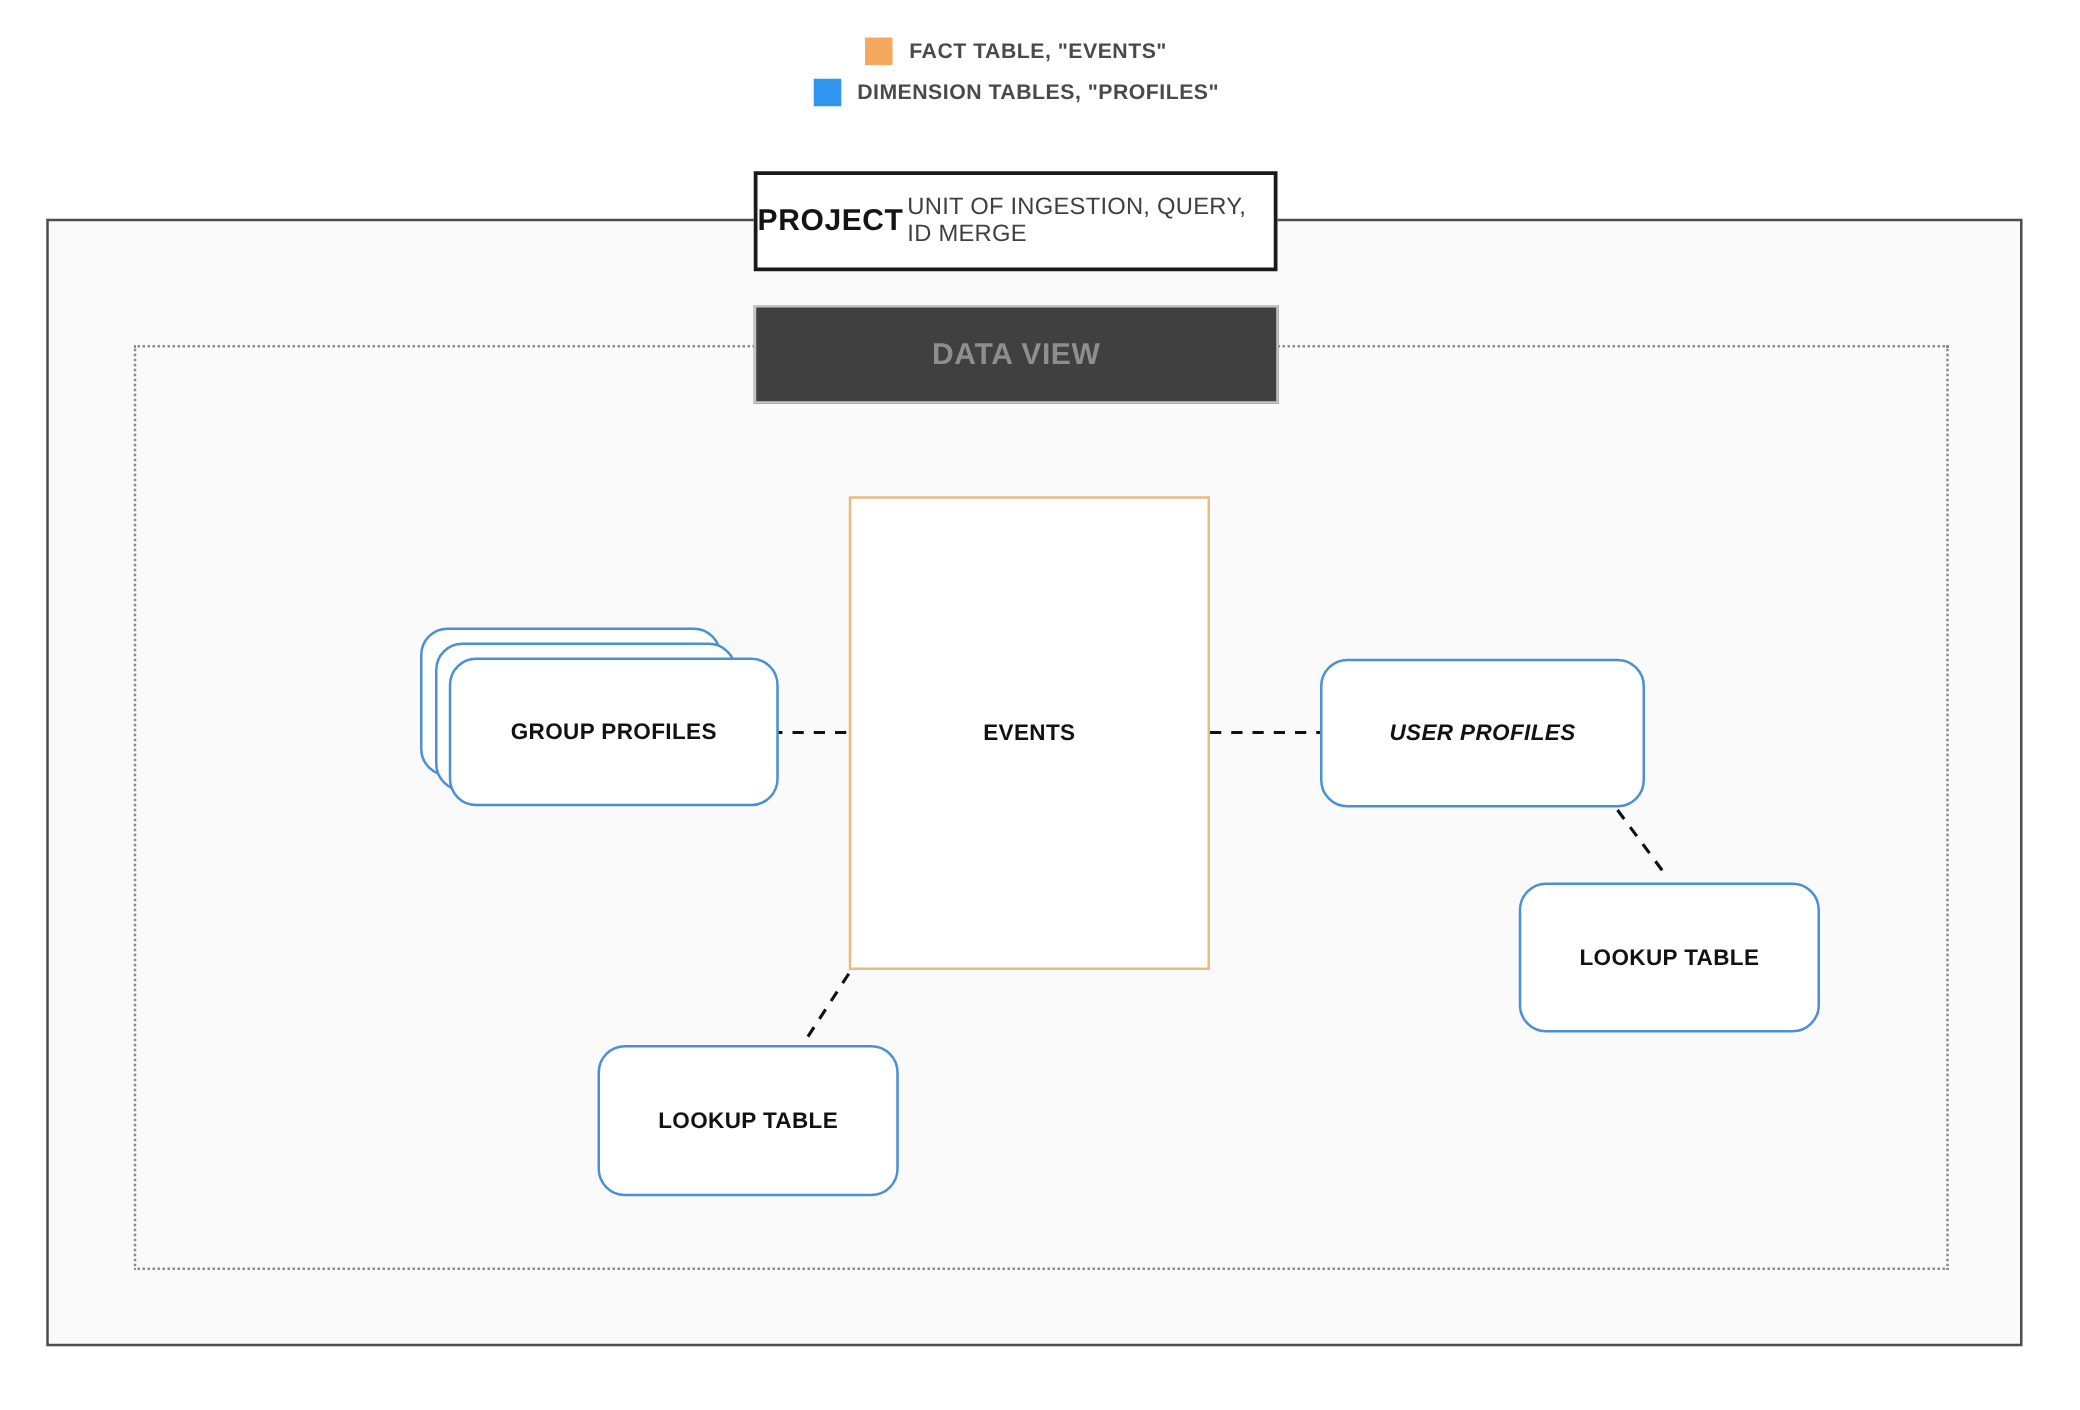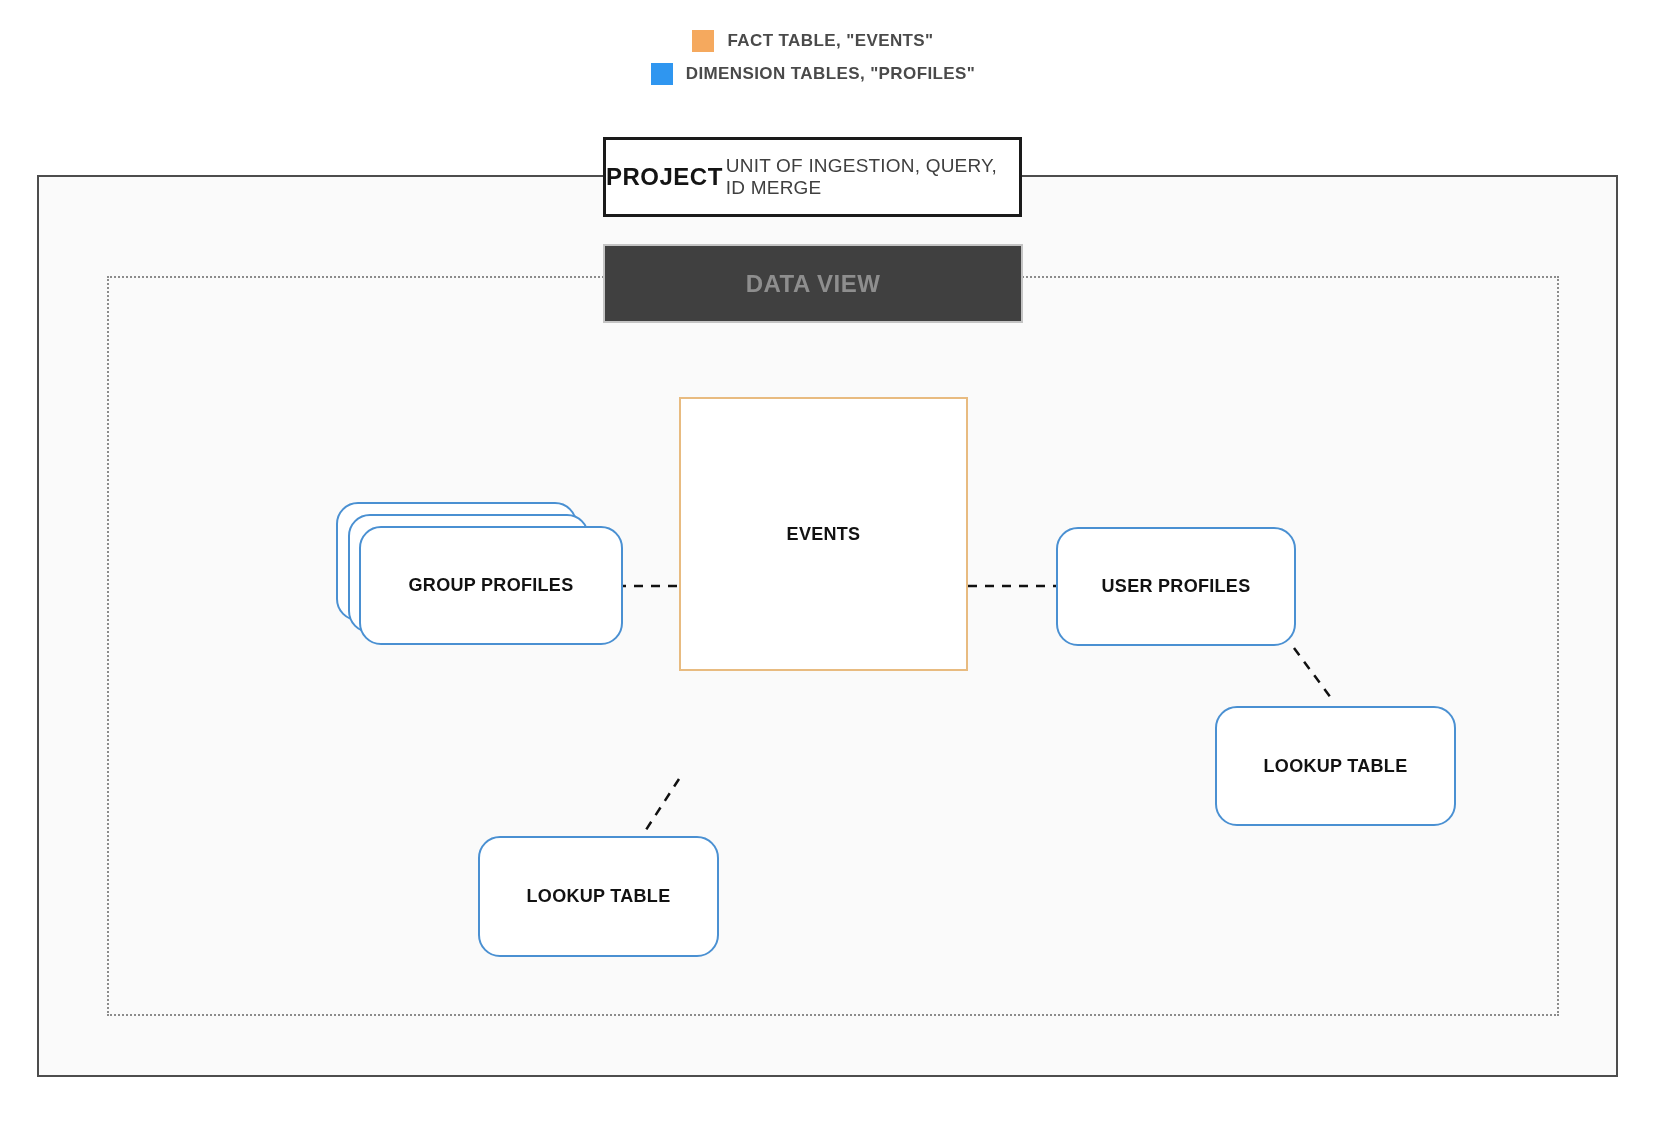--- a/index.html
+++ b/index.html
@@ -71,25 +71,25 @@
   .node {
     position: absolute; background: #ffffff;
     display: flex; align-items: center; justify-content: center;
     font-size: 18px; font-weight: bold; color: #121212; letter-spacing: 0.3px;
     text-align: center; z-index: 4;
   }
   .dim-node { border: 2px solid var(--dimension-border, #4A90D2); border-radius: 22px; }
   .fact-node { border: 2px solid var(--fact-border, #E8BB80); border-radius: 0; }
   .stack-layer { position: absolute; background: #fff; border: 2px solid var(--dimension-border, #4A90D2); border-radius: 22px; z-index: 4; }
 
-  .node-events        { left: 679px; top: 397px; width: 289px; height: 274px; }
+  .node-events        { left: 679px; top: 397px; width: 289px; height: 379px; }
   .stack-back         { left: 336px; top: 502px; width: 241px; height: 119px; }
   .stack-mid          { left: 348px; top: 514px; width: 241px; height: 119px; }
   .node-group         { left: 359px; top: 526px; width: 264px; height: 119px; }
-  .node-user          { left: 1056px; top: 527px; width: 240px; height: 119px; }
+  .node-user          { left: 1056px; top: 527px; width: 260px; height: 119px; font-style: italic; }
   .node-lookup-right  { left: 1215px; top: 706px; width: 241px; height: 120px; }
   .node-lookup-bottom { left: 478px; top: 836px; width: 241px; height: 121px; }
 </style>
 </head>
 <body>
 
 <div class="canvas">
 
   <div class="legend">
     <div class="legend-row">

